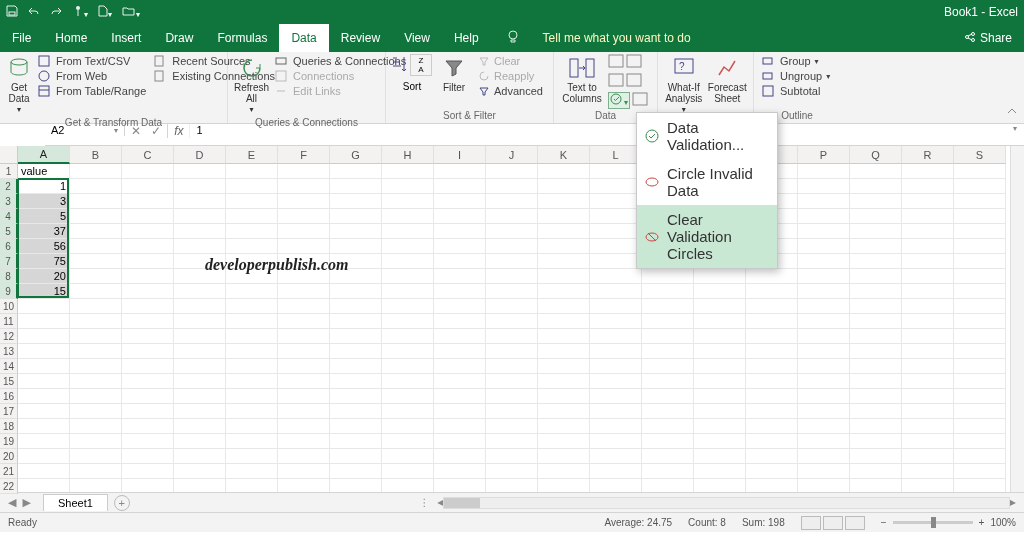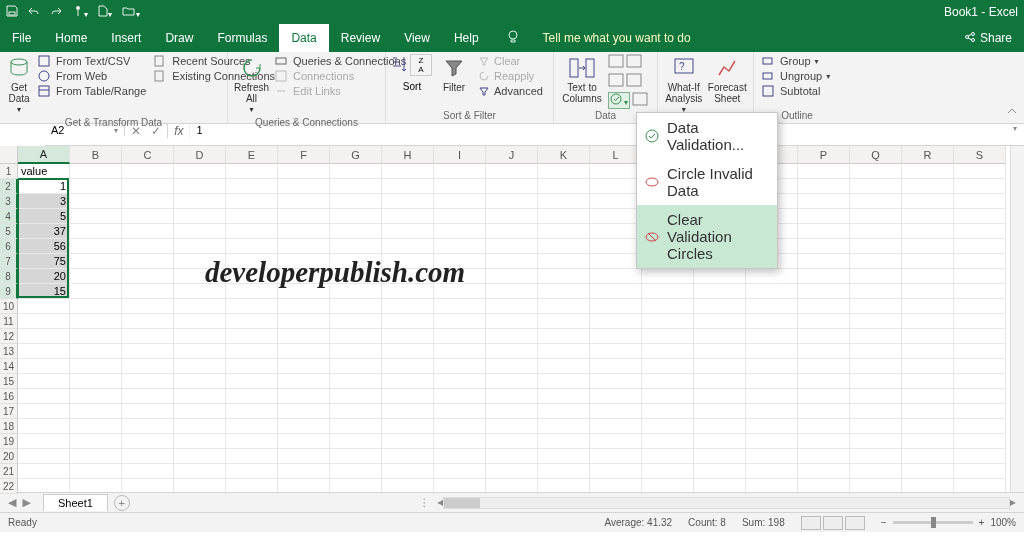--- a/index.html
+++ b/index.html
@@ -53,21 +53,21 @@
 .rowhead.sel { background: #d6e8dc; border-right: 2px solid #0f753c; }
 .cells { position: relative; }
 .cellrow { display: flex; height: 15px; }
 .cell { width: 52px; height: 15px; border-right: 1px solid #e8e8e8; border-bottom: 1px solid #e8e8e8; font-size: 11px; padding: 0 3px; display: flex; align-items: center; overflow: hidden; }
 .cell.r { justify-content: flex-end; }
 .cell.l { justify-content: flex-start; }
 .cell.selrange { background: #d6d6d6; }
 .cell.active { background: #fff; }
 .selection-border { position: absolute; border: 2px solid #0f753c; pointer-events: none; }
 
-.watermark { position: absolute; left: 205px; top: 256px; font-family: "Comic Sans MS", cursive; font-size: 29px; font-weight: bold; font-style: italic; color: #222; z-index: 5; }
+.watermark { position: absolute; left: 205px; top: 256px; font-family: "Comic Sans MS", cursive; font-size: 16px; font-weight: bold; font-style: italic; color: #222; z-index: 5; }
 
 .sheettabs { height: 20px; border-top: 1px solid #d4d4d4; display: flex; align-items: center; background: #f3f3f3; font-size: 11px; }
 .navset { display: flex; gap: 6px; padding: 0 8px; color: #888; }
 .sheettab { padding: 2px 14px; background: #fff; border: 1px solid #ccc; border-bottom: none; margin-left: 4px; }
 .addsheet { margin-left: 6px; width: 16px; height: 16px; border: 1px solid #bbb; border-radius: 50%; display: flex; align-items: center; justify-content: center; color: #888; }
 .hscroll { flex: 1; margin: 0 8px; display: flex; align-items: center; }
 .hscroll-track { flex: 1; height: 12px; background: #eee; border: 1px solid #ddd; position: relative; }
 .hscroll-thumb { position: absolute; left: 0; width: 36px; top: 0; bottom: 0; background: #ccc; }
 
 .statusbar { height: 20px; background: #f3f3f3; border-top: 1px solid #d4d4d4; display: flex; align-items: center; font-size: 10px; color: #555; padding: 0 8px; gap: 16px; }
@@ -960,21 +960,21 @@
     <div class="hscroll-track">
         <div class="hscroll-thumb"></div>
       </div>
     <span class="tri" style="color:#888">▶</span>
   </div>
 </div>
 
 <div class="statusbar">
   <span>Ready</span>
   <div class="spacer"></div>
-  <span>Average: 41.32</span>
+  <span>Average: 24.75</span>
   <span>Count: 8</span>
   <span>Sum: 198</span>
   <div class="viewbtns">
     <div class="viewbtn"></div>
     <div class="viewbtn"></div>
     <div class="viewbtn"></div>
   </div>
   <div class="zoom">
     <span>−</span>
     <div class="zslider">

